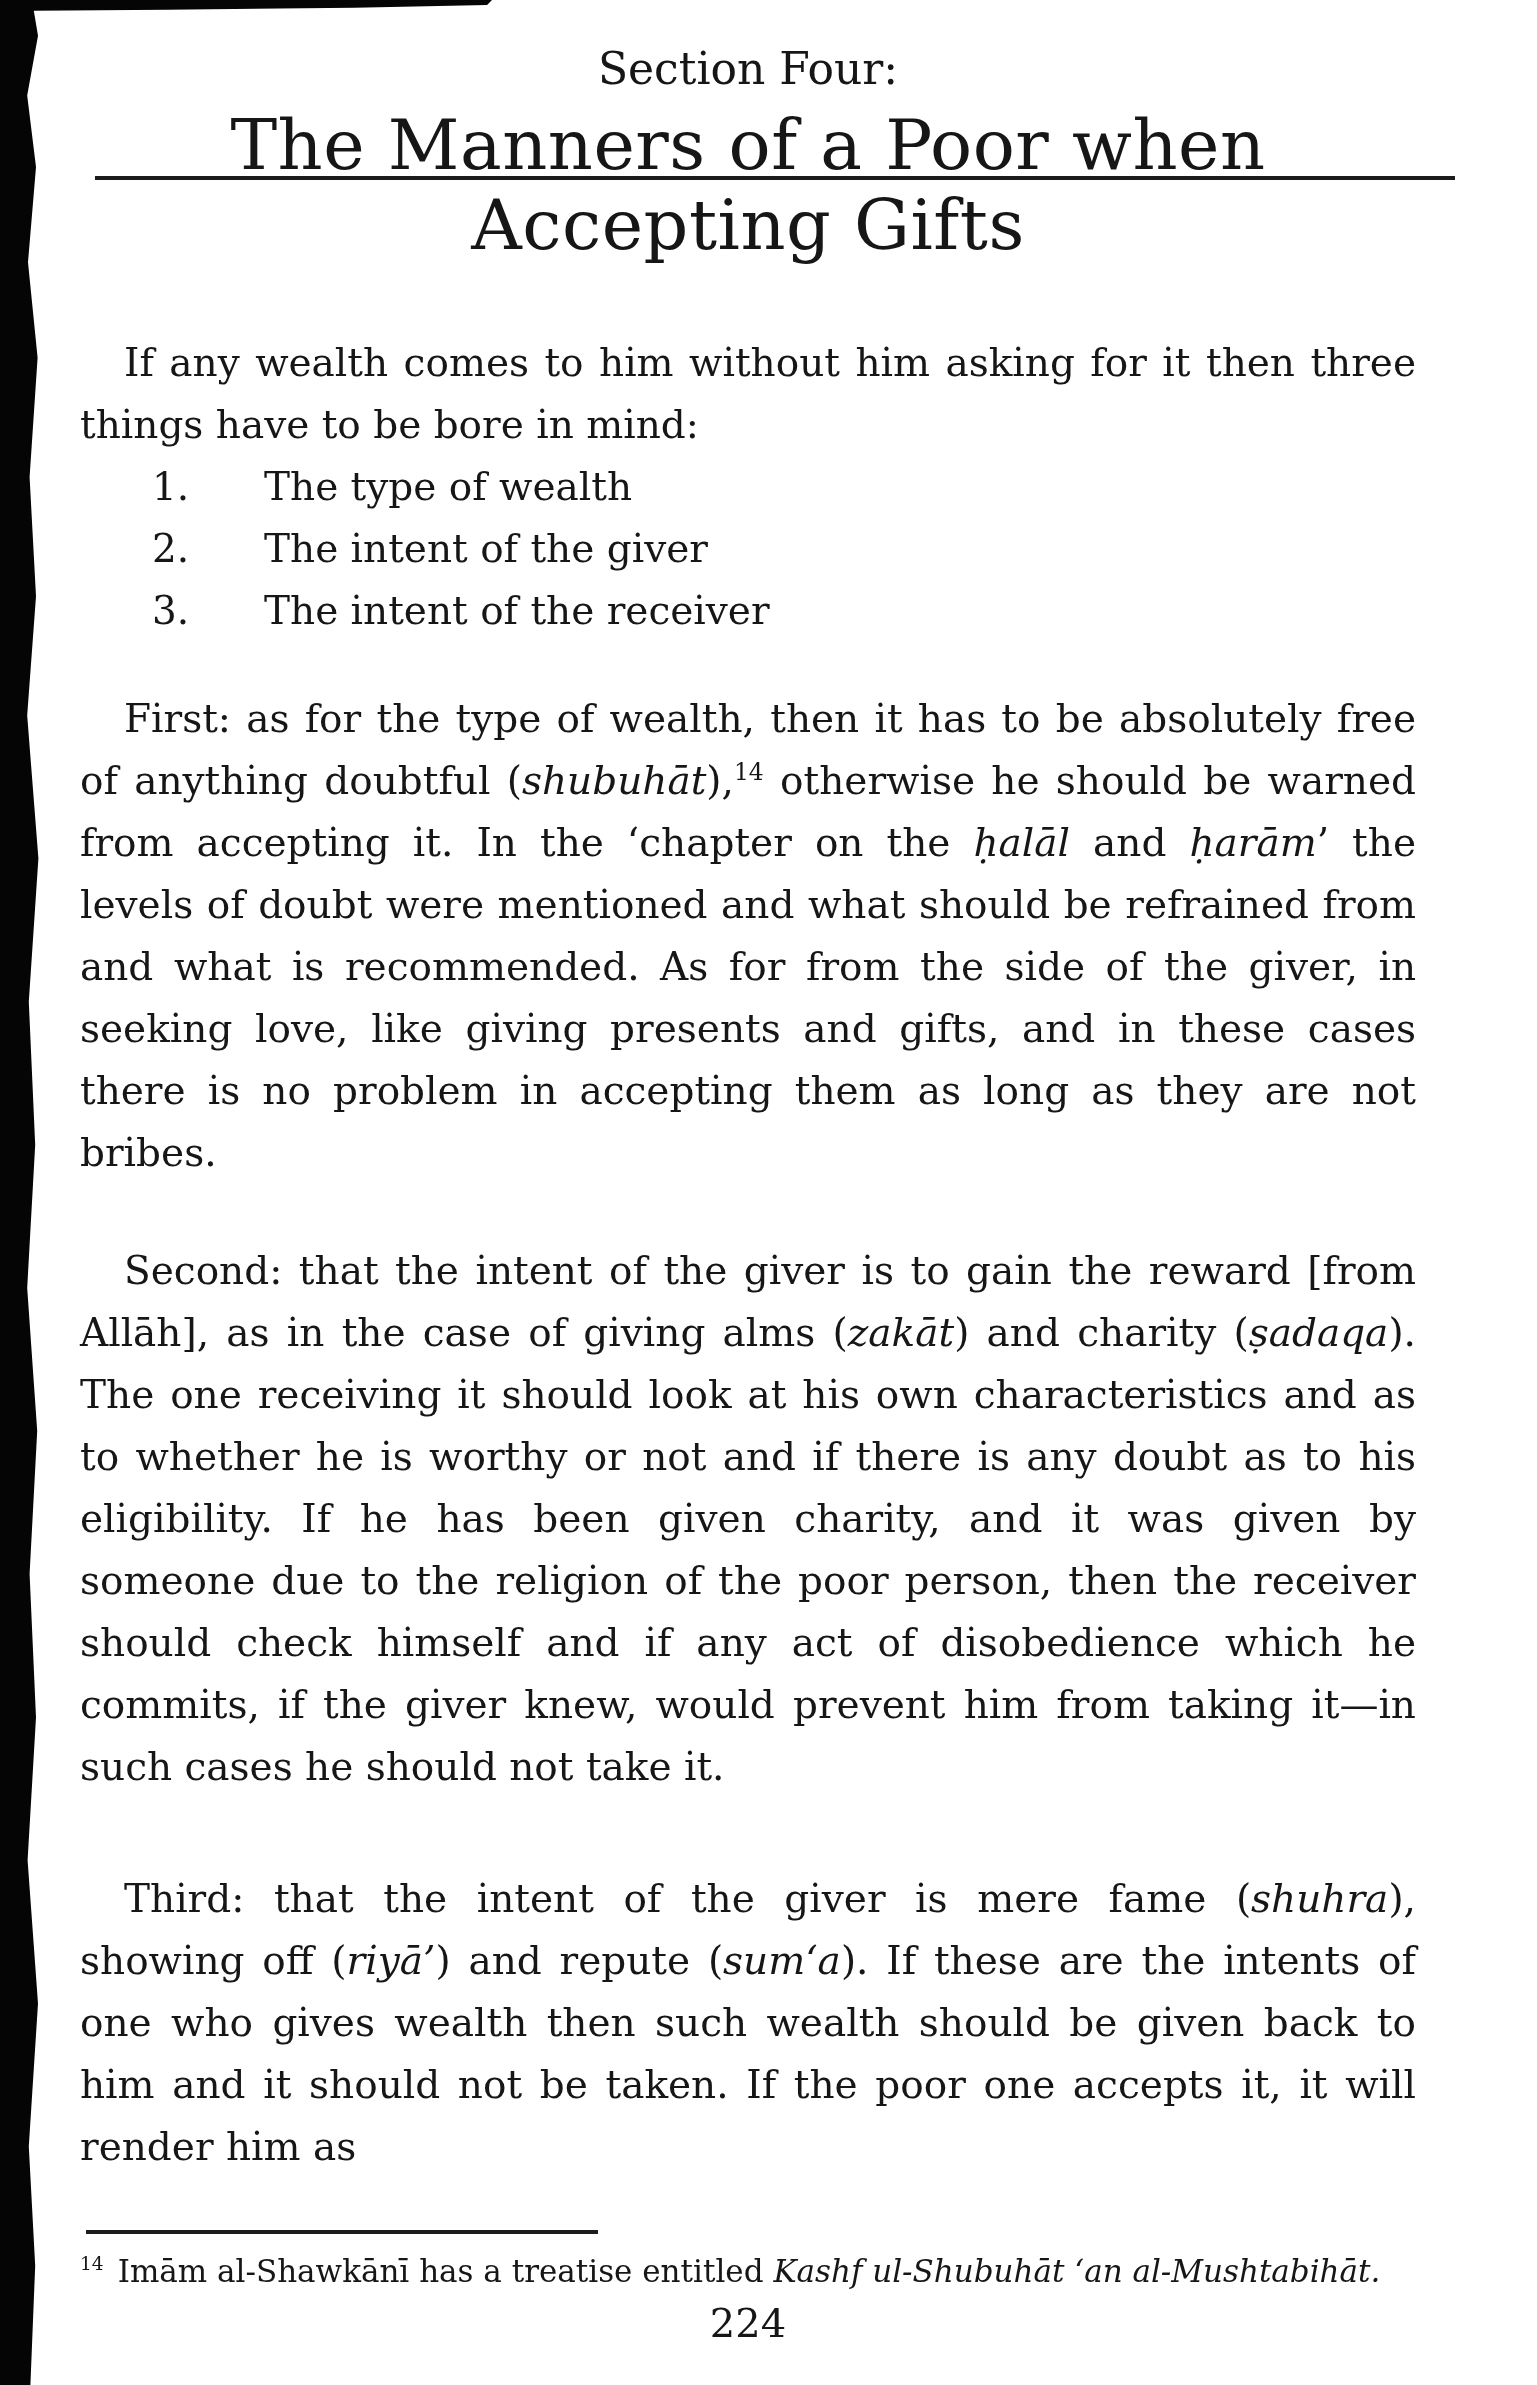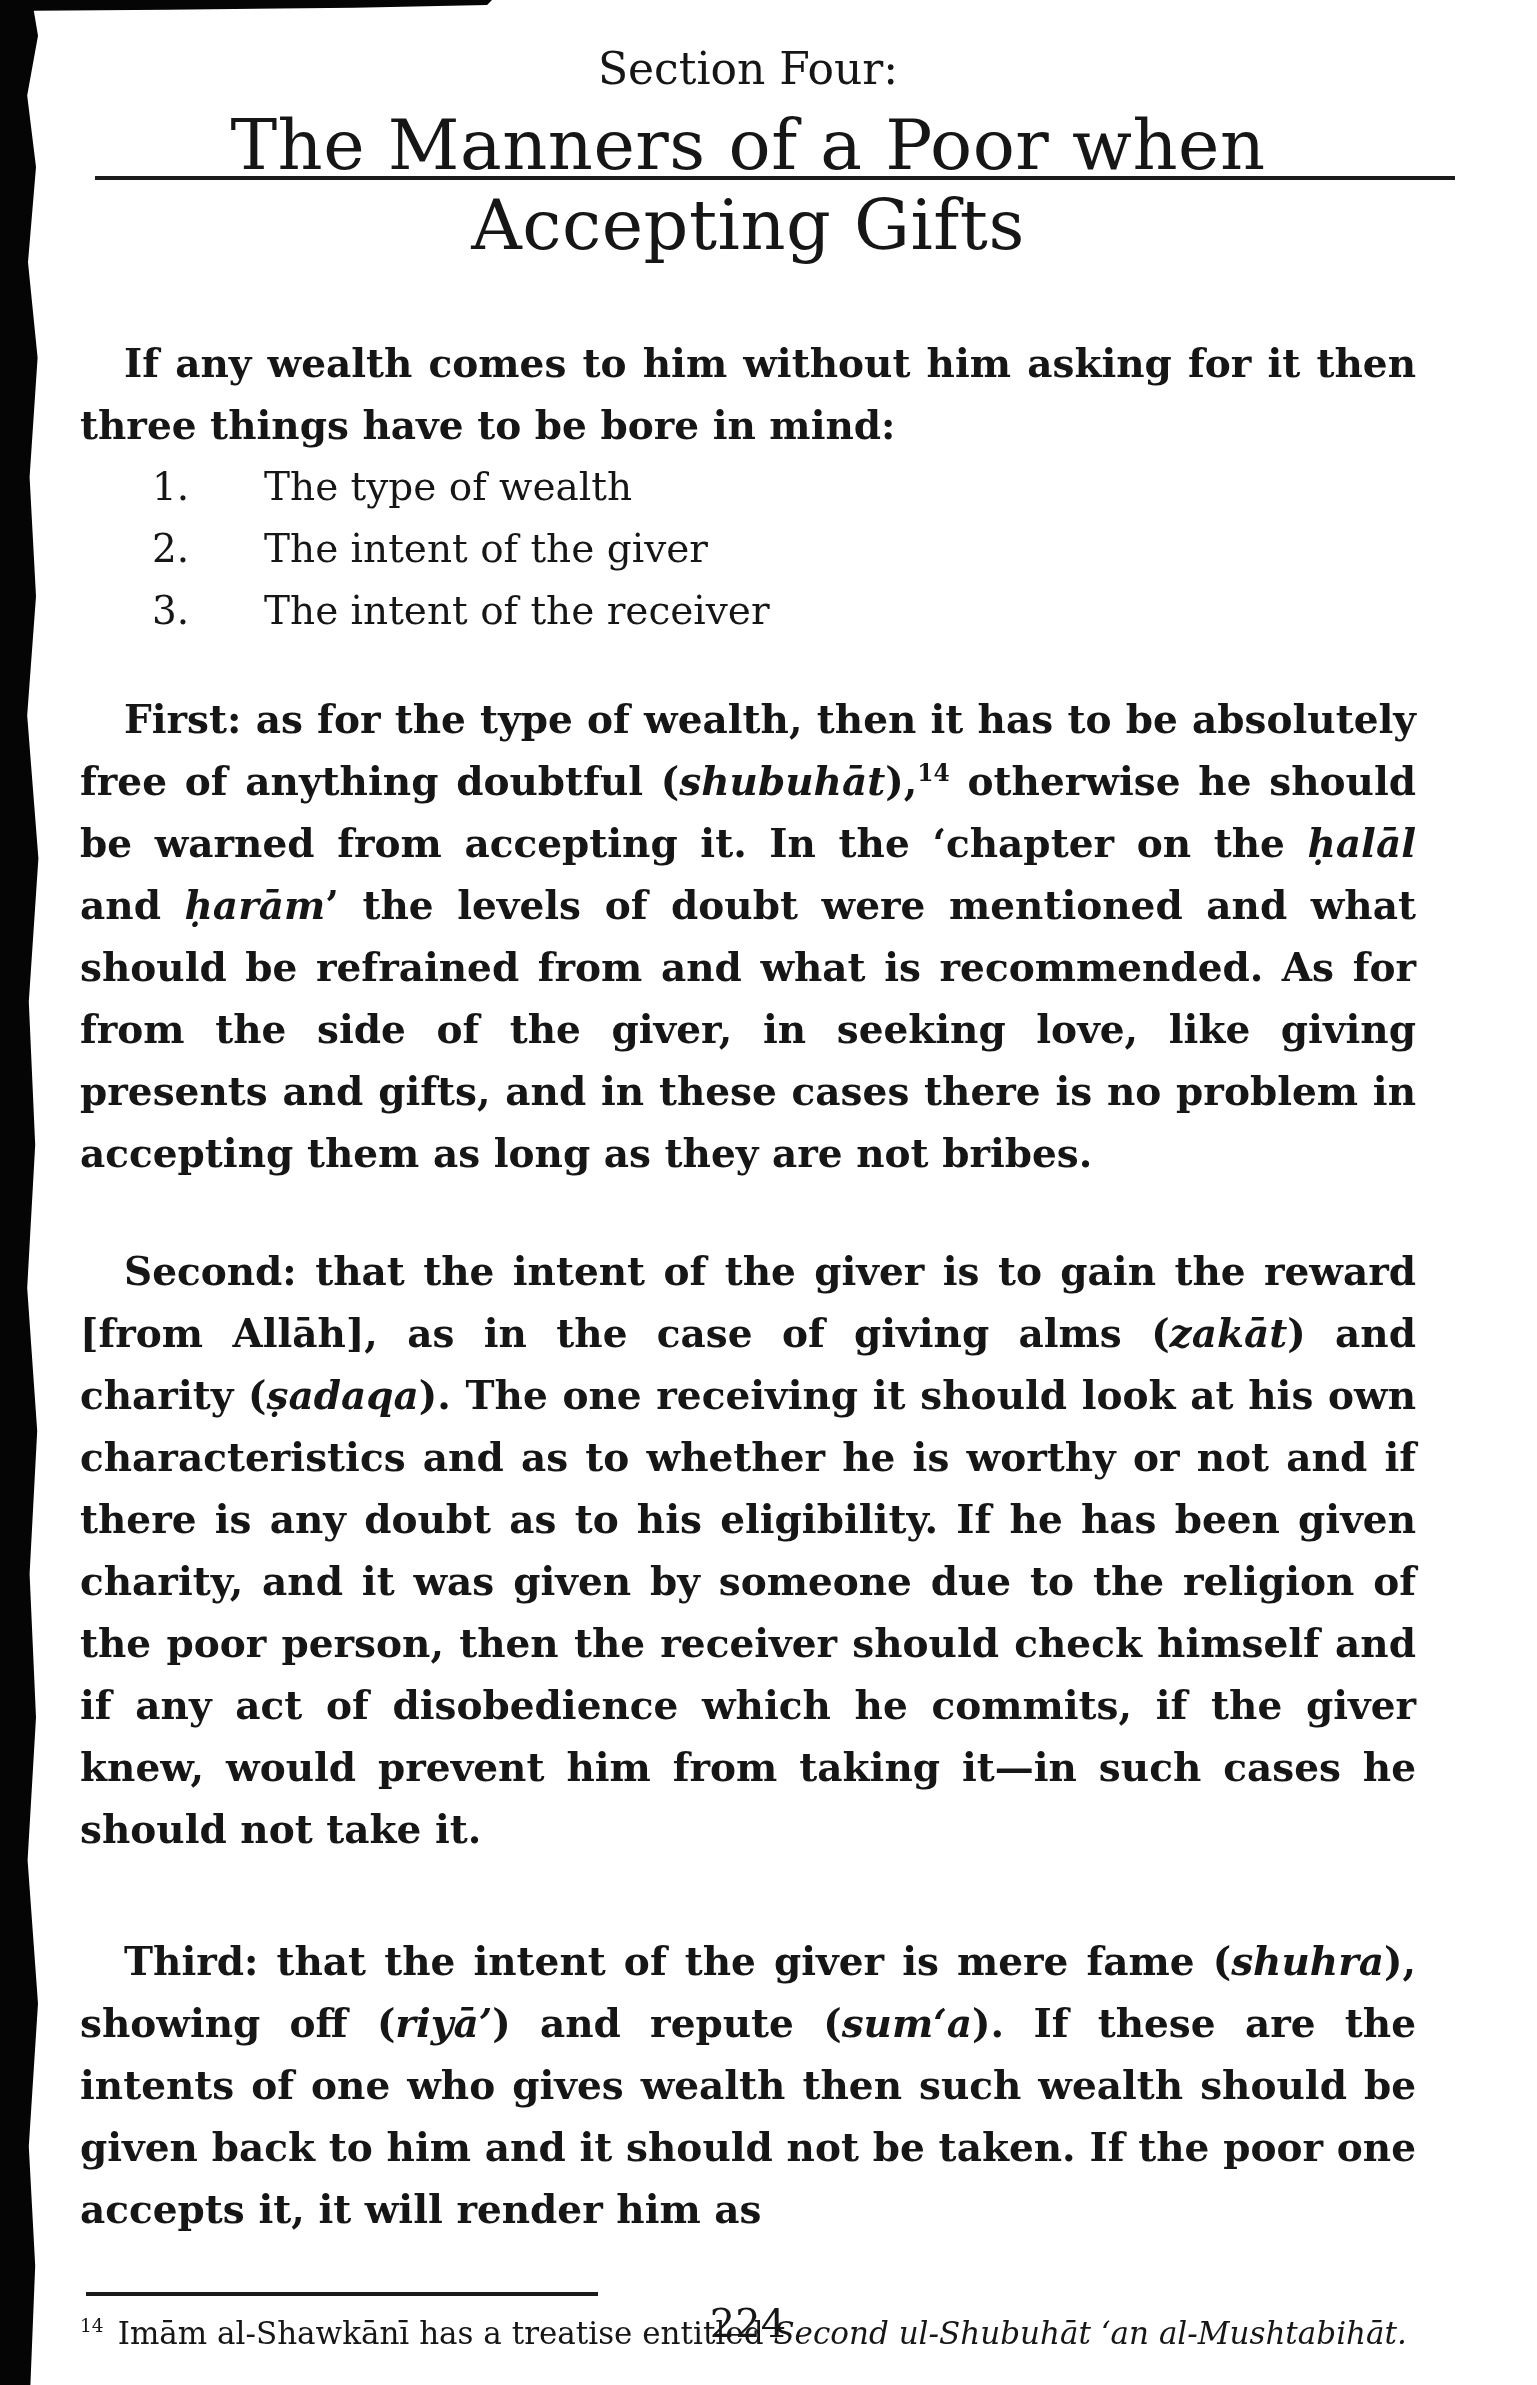--- a/index.html
+++ b/index.html
@@ -63,21 +63,20 @@
     line-height: 1.15;
     letter-spacing: 0.5px;
   }
 
   .body-text { font-size: 39px; line-height: 62px; }
 
   .para {
     margin: 0;
     text-align: justify;
     text-indent: 44px;
-    font-weight: bold;
   }
   .intro-para { margin-top: 66px; }
   .para-first  { margin-top: 46px; }
   .para-second { margin-top: 56px; }
   .para-third  { margin-top: 70px; }
 
   .num-list { margin: 0; padding-left: 72px; }
   .num-list .row { display: flex; }
   .num-list .num {
     flex: 0 0 112px;
@@ -144,17 +143,17 @@
   </div>
 
   <p class="para para-first body-text"><span>First: as for the type of wealth, then it has to be absolutely free of anything doubtful (</span><em>shubuhāt</em><span>),</span><sup>14</sup><span> otherwise he should be warned from accepting it. In the ‘chapter on the </span><em>ḥalāl</em><span> and </span><em>ḥarām</em><span>’ the levels of doubt were mentioned and what should be refrained from and what is recommended. As for from the side of the giver, in seeking love, like giving presents and gifts, and in these cases there is no problem in accepting them as long as they are not bribes.</span></p>
 
   <p class="para para-second body-text"><span>Second: that the intent of the giver is to gain the reward [from Allāh], as in the case of giving alms (</span><em>zakāt</em><span>) and charity (</span><em>ṣadaqa</em><span>). The one receiving it should look at his own characteristics and as to whether he is worthy or not and if there is any doubt as to his eligibility. If he has been given charity, and it was given by someone due to the religion of the poor person, then the receiver should check himself and if any act of disobedience which he commits, if the giver knew, would prevent him from taking it—in such cases he should not take it.</span></p>
 
   <p class="para para-third body-text"><span>Third: that the intent of the giver is mere fame (</span><em>shuhra</em><span>), showing off (</span><em>riyā’</em><span>) and repute (</span><em>sum‘a</em><span>). If these are the intents of one who gives wealth then such wealth should be given back to him and it should not be taken. If the poor one accepts it, it will render him as</span></p>
 
   <div class="footnote-rule"></div>
 
-  <div class="footnote"><sup>14</sup><span><span>Imām al-Shawkānī has a treatise entitled </span><em>Second ul-Shubuhāt ‘an al-Mushtabihāt.</em></span></div>
+  <div class="footnote"><sup>14</sup><span><span>Imām al-Shawkānī has a treatise entitled </span><em>Kashf ul-Shubuhāt ‘an al-Mushtabihāt.</em></span></div>
 
   <div class="page-number">224</div>
 
 </div>
 
 </body></html>

